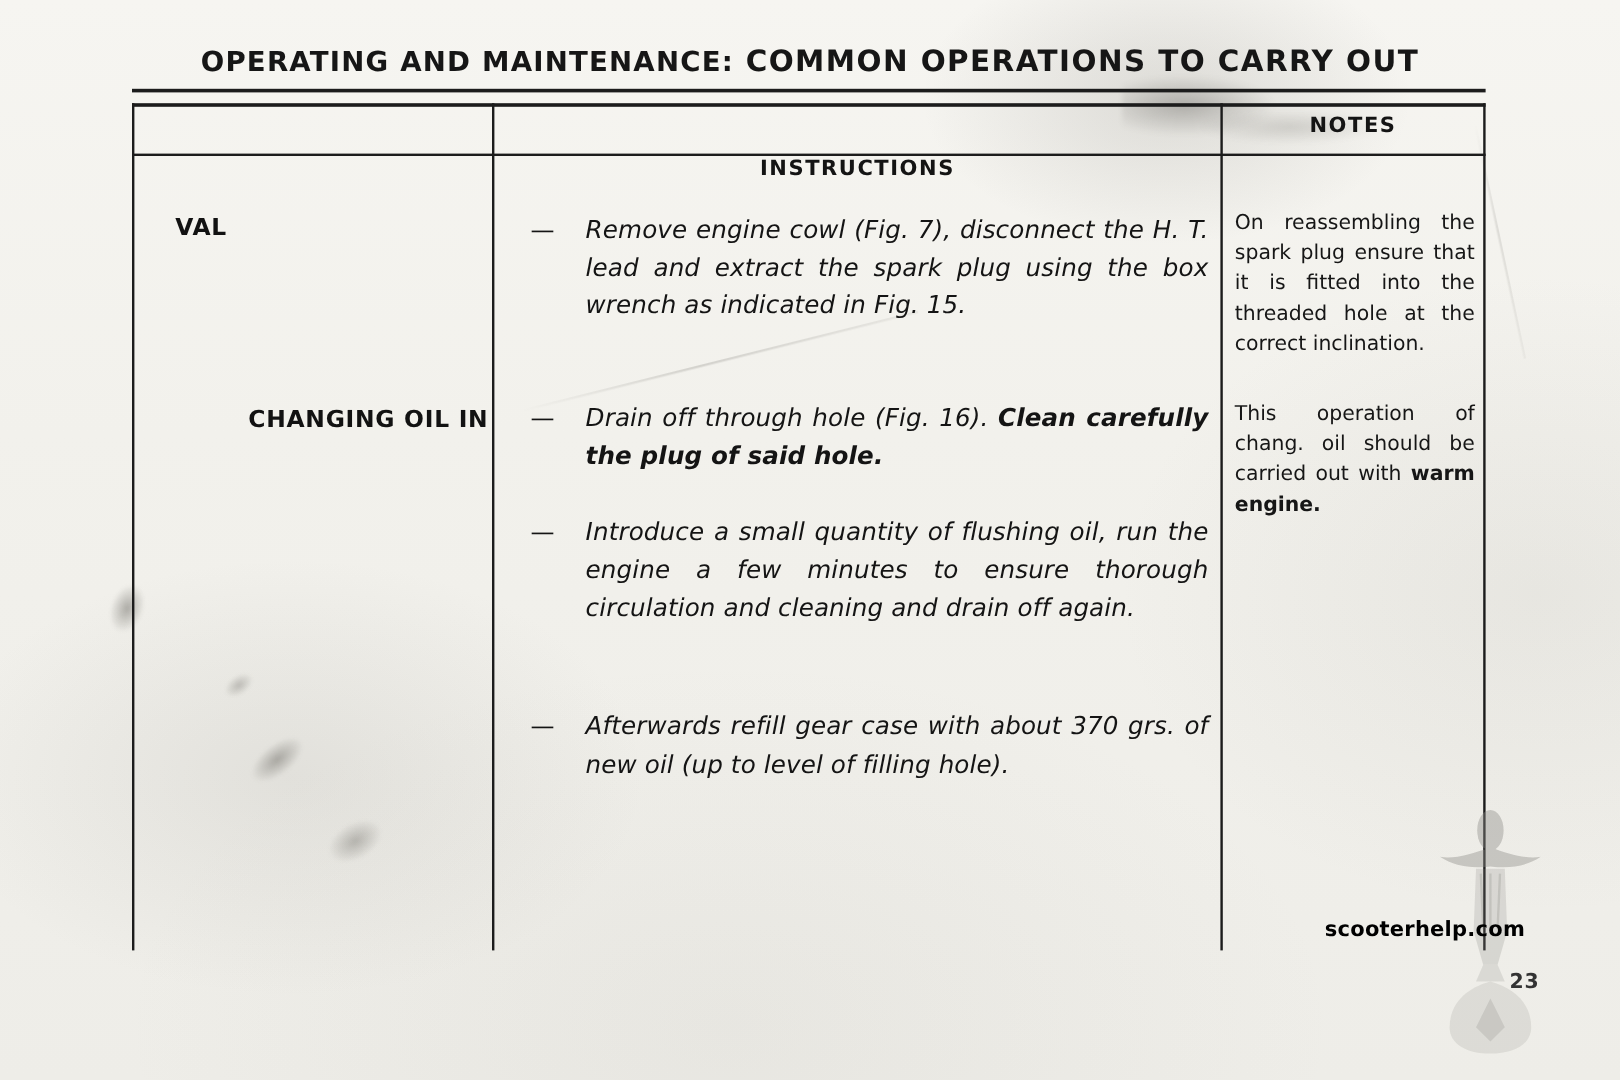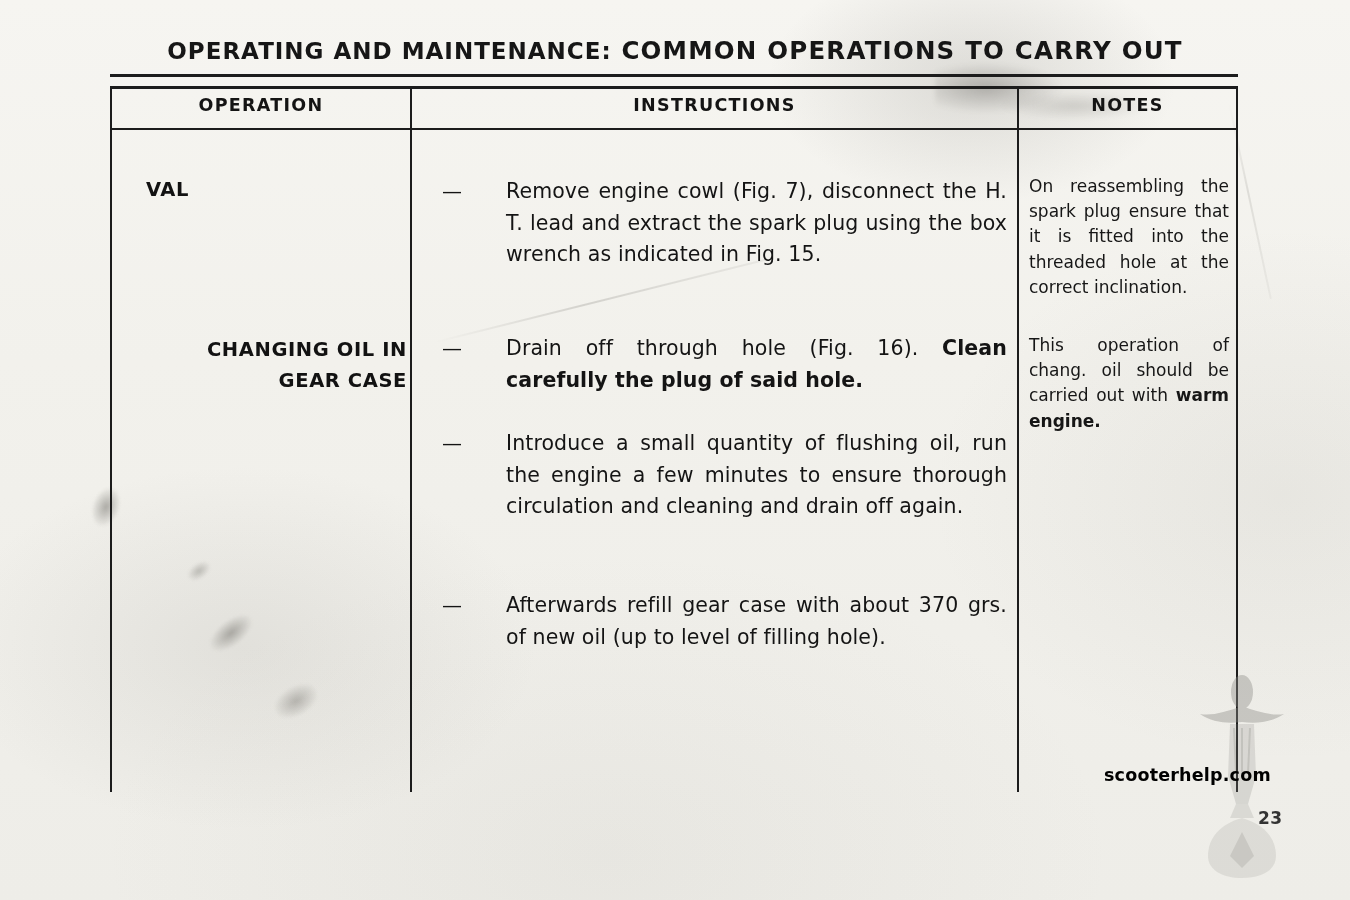--- a/index.html
+++ b/index.html
@@ -91,21 +91,21 @@
   .hdr {
     position: absolute;
     top: 95px;
     font-weight: bold;
     font-size: 17.5px;
     letter-spacing: 1.3px;
     color: #141414;
     text-align: center;
   }
   .hdr-op    { left: 112px;  width: 298px; }
-  .hdr-instr { left: 412px;  width: 605px; }
+  .hdr-instr { left: 412px;  width: 605px; margin-top: 36px; }
   .hdr-notes { left: 1019px; width: 217px; }
 
   
   .op {
     position: absolute;
     left: 122px;
     width: 285px;
     font-weight: bold;
     font-size: 19.5px;
     line-height: 31px;
@@ -128,24 +128,25 @@
   }
   .instr .dash {
     position: absolute;
     left: 0;
     top: 0;
     width: 26px;
     font-size: 20px;
   }
   .instr .body {
     display: block;
-    margin-left: 64px;
+    margin-left: 46px;
     text-align: justify;
     text-justify: inter-word;
     letter-spacing: 0.1px;
+    font-style: italic;
   }
   .instr .body b { font-weight: bold; }
   .i-1 { top: 176px; }
   .i-2 { top: 333px; }
   .i-3 { top: 428px; }
   .i-4 { top: 590px; }
 
   
   .note {
     position: absolute;
@@ -238,31 +239,29 @@
   </div>
   <div class="title-rule"></div>
 
   <div class="tbl-top"></div>
   <div class="hdr-rule"></div>
   <div class="vline v-left"></div>
   <div class="vline v-col1"></div>
   <div class="vline v-col2"></div>
   <div class="vline v-right"></div>
 
-  <div class="hdr hdr-op">OPERATION</div>
   <div class="hdr hdr-instr">INSTRUCTIONS</div>
   <div class="hdr hdr-notes">NOTES</div>
 
   <div class="op op-1">
     <span class="l2">VAL</span>
   </div>
 
   <div class="op op-2">
     <span>CHANGING OIL IN</span>
-    <span class="l2">GEAR CASE</span>
   </div>
 
   <div class="instr i-1">
     <span class="dash">—</span>
     <span class="body">Remove engine cowl (Fig. 7), disconnect the H. T. lead and extract the spark plug using the box wrench as indicated in Fig. 15.</span>
   </div>
 
   <div class="instr i-2">
     <span class="dash">—</span>
     <span class="body"><span>Drain off through hole (Fig. 16). </span><b>Clean carefully the plug of said hole.</b></span>

